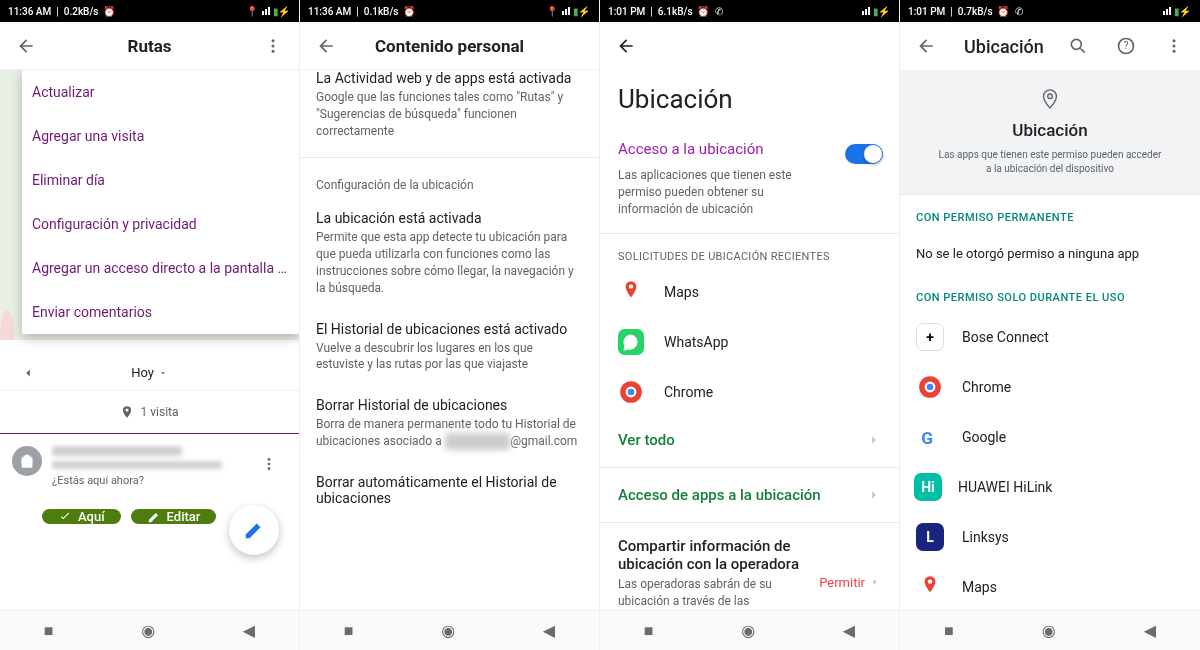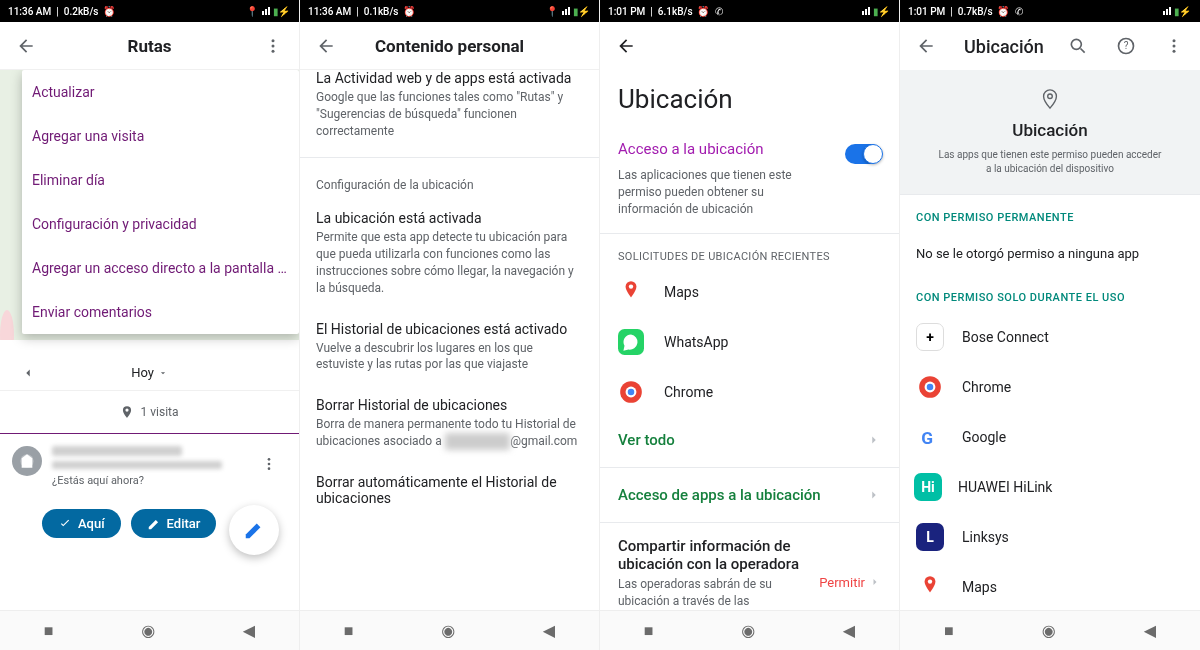--- a/index.html
+++ b/index.html
@@ -25,21 +25,21 @@
 .date-row{display:flex;align-items:center;padding:10px 12px;border-bottom:1px solid #f0f0f0;margin-top:15px}
 .date-chev{width:32px;display:flex;justify-content:center;color:#5f6368}
 .date-center{flex:1;text-align:center;font-size:13px;color:#202124;display:flex;justify-content:center;align-items:center;gap:4px}
 .visit-summary{display:flex;align-items:center;justify-content:center;padding:14px;gap:6px;font-size:12px;color:#5f6368;border-bottom:1px solid #701a75}
 .place-row{display:flex;padding:12px;gap:10px;align-items:flex-start}
 .place-avatar{width:30px;height:30px;border-radius:50%;background:#9aa0a6;flex-shrink:0;display:flex;align-items:center;justify-content:center}
 .place-body{flex:1}
 .blur-line{height:10px;background:#d0d0d0;border-radius:2px;margin-bottom:5px;filter:blur(2px)}
 .place-question{font-size:11px;color:#5f6368;margin-top:4px}
 .place-actions{display:flex;gap:10px;margin-top:10px;margin-left:42px}
-.chip-btn{border:none;border-radius:18px;padding:7px 16px;font-size:13px;display:flex;align-items:center;gap:6px;cursor:pointer;background:#0369a1;color:#fff;font-weight:500}
+.chip-btn{border:none;border-radius:18px;padding:0 16px;font-size:13px;display:flex;align-items:center;gap:6px;cursor:pointer;background:#4d7c0f;color:#fff;font-weight:500}
 .fab{position:absolute;bottom:55px;right:20px;width:50px;height:50px;border-radius:50%;background:#fff;box-shadow:0 3px 8px rgba(0,0,0,.25);display:flex;align-items:center;justify-content:center;color:#1a73e8}
 .navbar{height:40px;background:#fafafa;display:flex;align-items:center;justify-content:space-around;border-top:1px solid #eee}
 .nav-btn{color:#6b6b6b}
 .section-header{padding:16px 16px 8px;font-size:12px;color:#5f6368}
 .section-header-teal{padding:16px 16px 8px;font-size:11px;color:#00897b;font-weight:500;letter-spacing:.5px}
 .setting-item{padding:10px 16px 14px}
 .setting-title{font-size:14px;color:#202124;margin-bottom:3px}
 .setting-desc{font-size:12px;color:#5f6368;line-height:1.4}
 .divider{height:1px;background:#e8eaed;margin:4px 0}
 .blur-email{display:inline-block;filter:blur(3px);background:#ccc;color:transparent;border-radius:2px}

